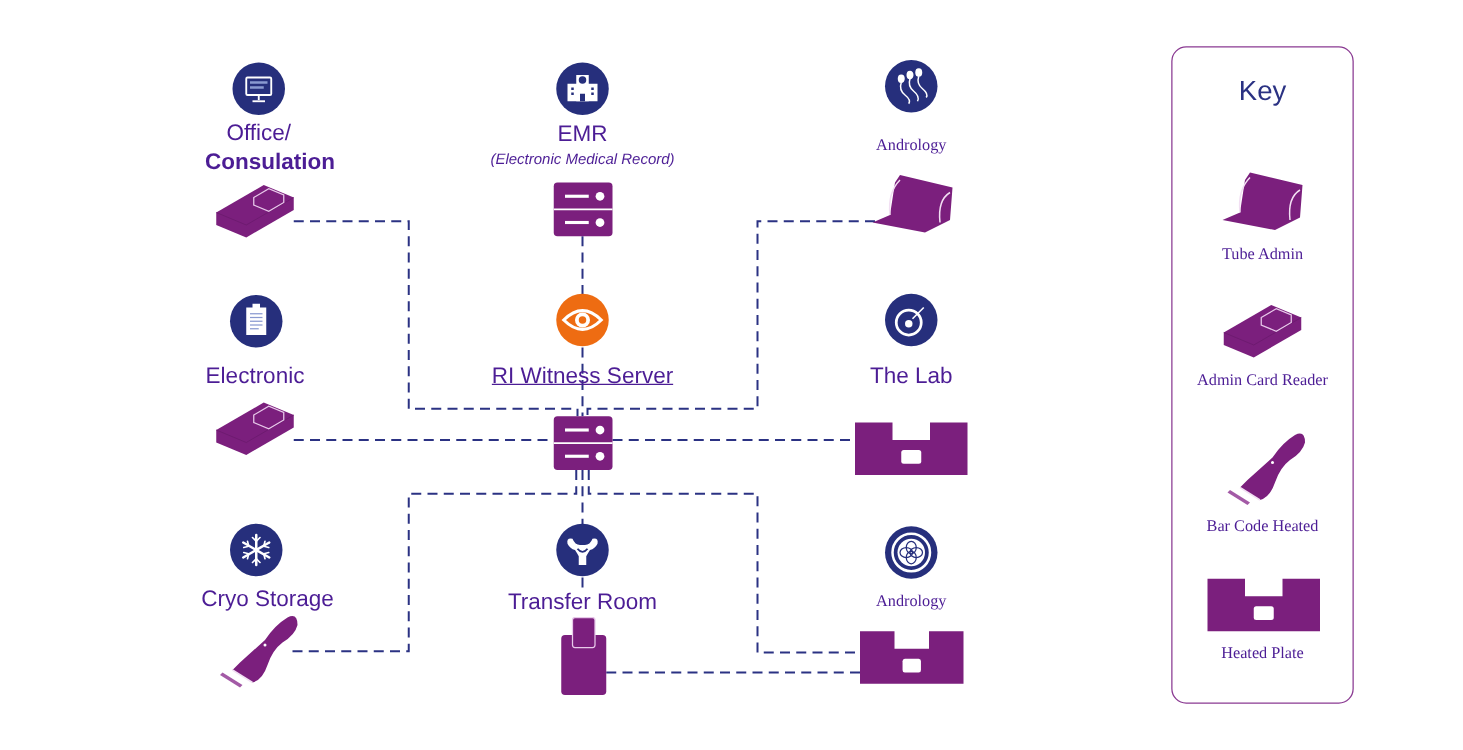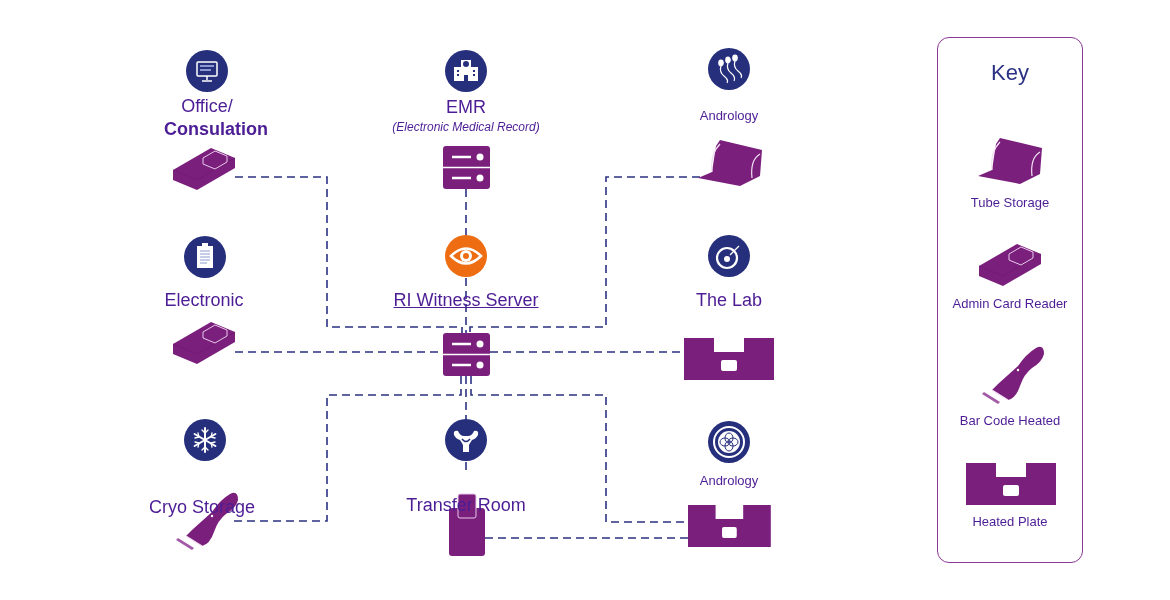--- a/index.html
+++ b/index.html
@@ -1,21 +1,21 @@
 <!DOCTYPE html>
 <html><head>
 <meta charset="utf-8">
 <style>
   html, body { margin:0; padding:0; background:#ffffff; }
   body { width:1170px; height:600px; position:relative; overflow:hidden;
          font-family:"Liberation Sans", "DejaVu Sans", sans-serif; color:#1a1a1a; }
   #diagram { position:absolute; left:0; top:0; width:1170px; height:600px; }
   .lbl { position:absolute; transform:translateX(-50%); white-space:nowrap; color:#4c1d95; }
   .lbl-lg { font-size:18px; }
-  .lbl-sm { font-size:13px; }
+  .lbl-sm { font-size:13px;font-family:Liberation Serif, serif; }
   .lbl-xs { font-size:12px;font-style:italic; }
   .key-box { position:absolute; left:937px; top:37px; width:146px; height:526px;
              border:1.5px solid #8a3a92; border-radius:12px; box-sizing:border-box; }
   .key-title { position:absolute; left:1010px; top:60px; transform:translateX(-50%);
                font-size:22px; color:#2b3283; }
 </style>
 </head>
 <body>
 
 <svg id="diagram" width="1170" height="600" viewBox="0 0 1170 600" xmlns="http://www.w3.org/2000/svg">
@@ -199,22 +199,22 @@
 
 <div class="lbl lbl-lg" style="left:466px; top:97px;">EMR</div>
 <div class="lbl lbl-xs" style="left:466px; top:120px;">(Electronic Medical Record)</div>
 
 <div class="lbl lbl-sm" style="left:729px; top:108px;">Andrology</div>
 
 <div class="lbl lbl-lg" style="left:204px; top:290px;">Electronic</div>
 <div class="lbl lbl-lg" style="left:466px; top:290px;text-decoration:underline;">RI Witness Server</div>
 <div class="lbl lbl-lg" style="left:729px; top:290px;">The Lab</div>
 
-<div class="lbl lbl-lg" style="left:202px; top:469px;margin-top:28px;">Cryo Storage</div>
-<div class="lbl lbl-lg" style="left:466px; top:495px;">Transfer Room</div>
+<div class="lbl lbl-lg" style="left:214px; top:469px;">Cryo Storage</div>
+<div class="lbl lbl-lg" style="left:466px; top:471px;">Transfer Room</div>
 <div class="lbl lbl-sm" style="left:729px; top:473px;">Andrology</div>
 
 <div class="key-box"></div>
 <div class="key-title">Key</div>
-<div class="lbl lbl-sm" style="left:1010px; top:195px;">Tube Storage</div>
+<div class="lbl lbl-sm" style="left:1010px; top:195px;">Tube Admin</div>
 <div class="lbl lbl-sm" style="left:1010px; top:296px;">Admin Card Reader</div>
 <div class="lbl lbl-sm" style="left:1010px; top:413px;">Bar Code Heated</div>
 <div class="lbl lbl-sm" style="left:1010px; top:514px;">Heated Plate</div>
 
 </body></html>

